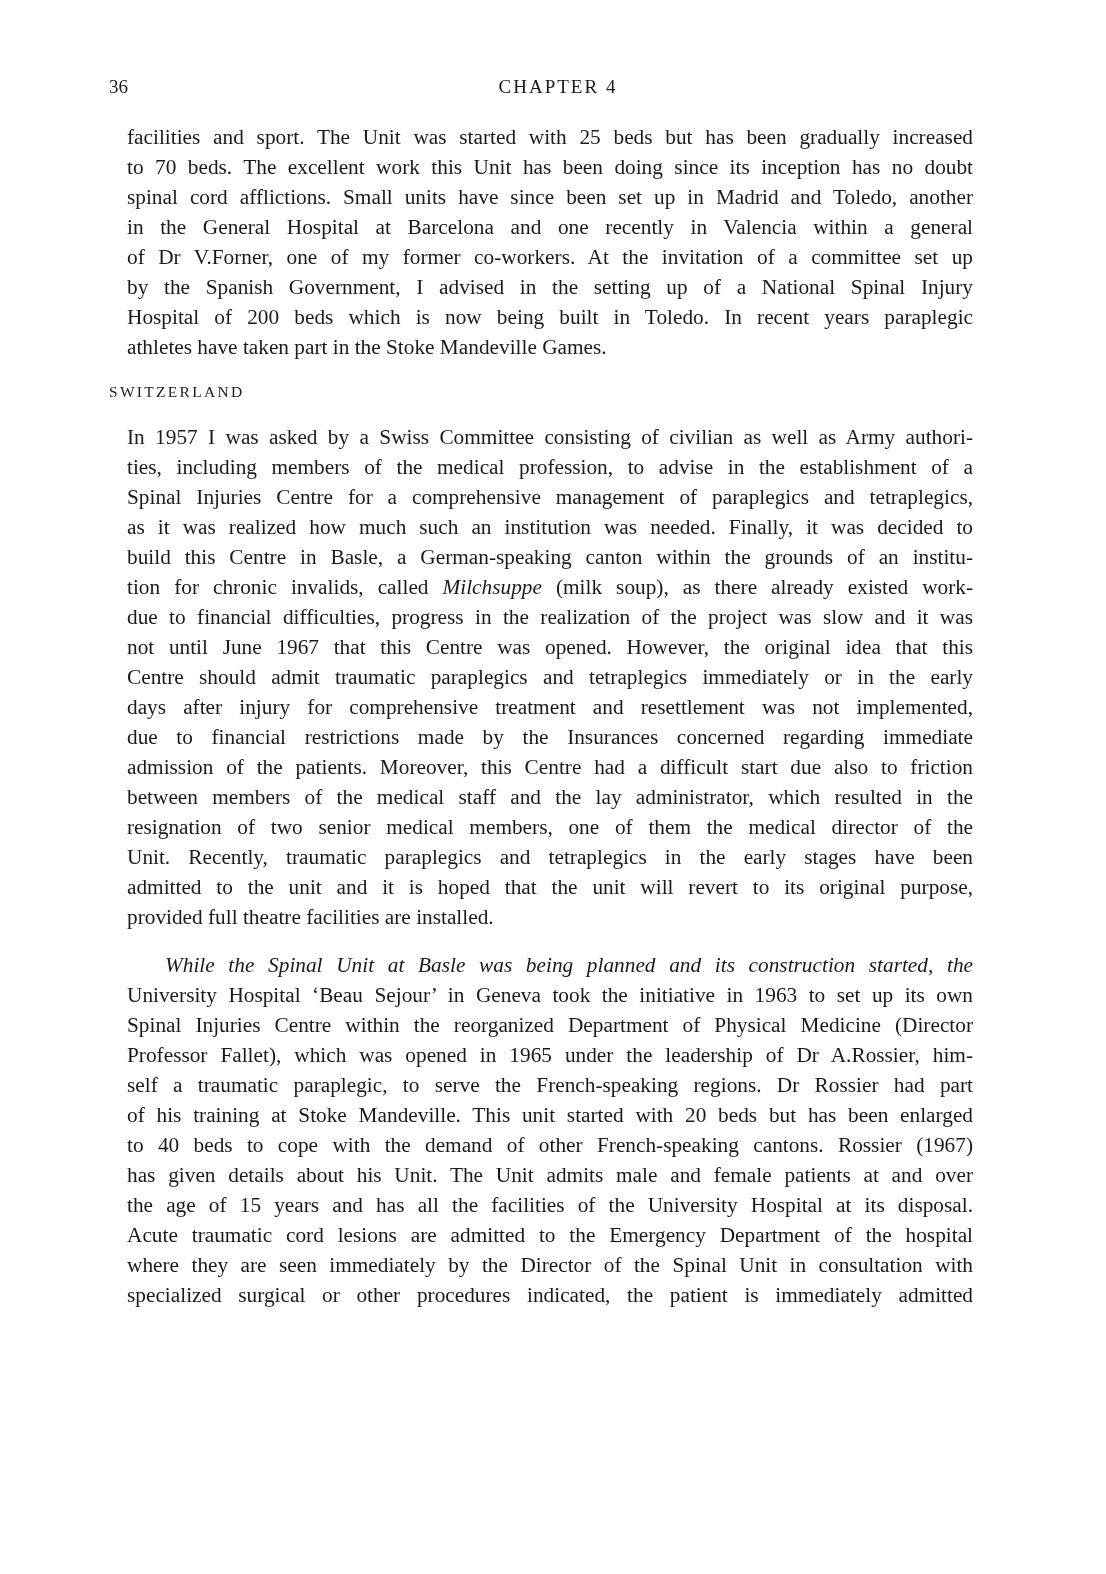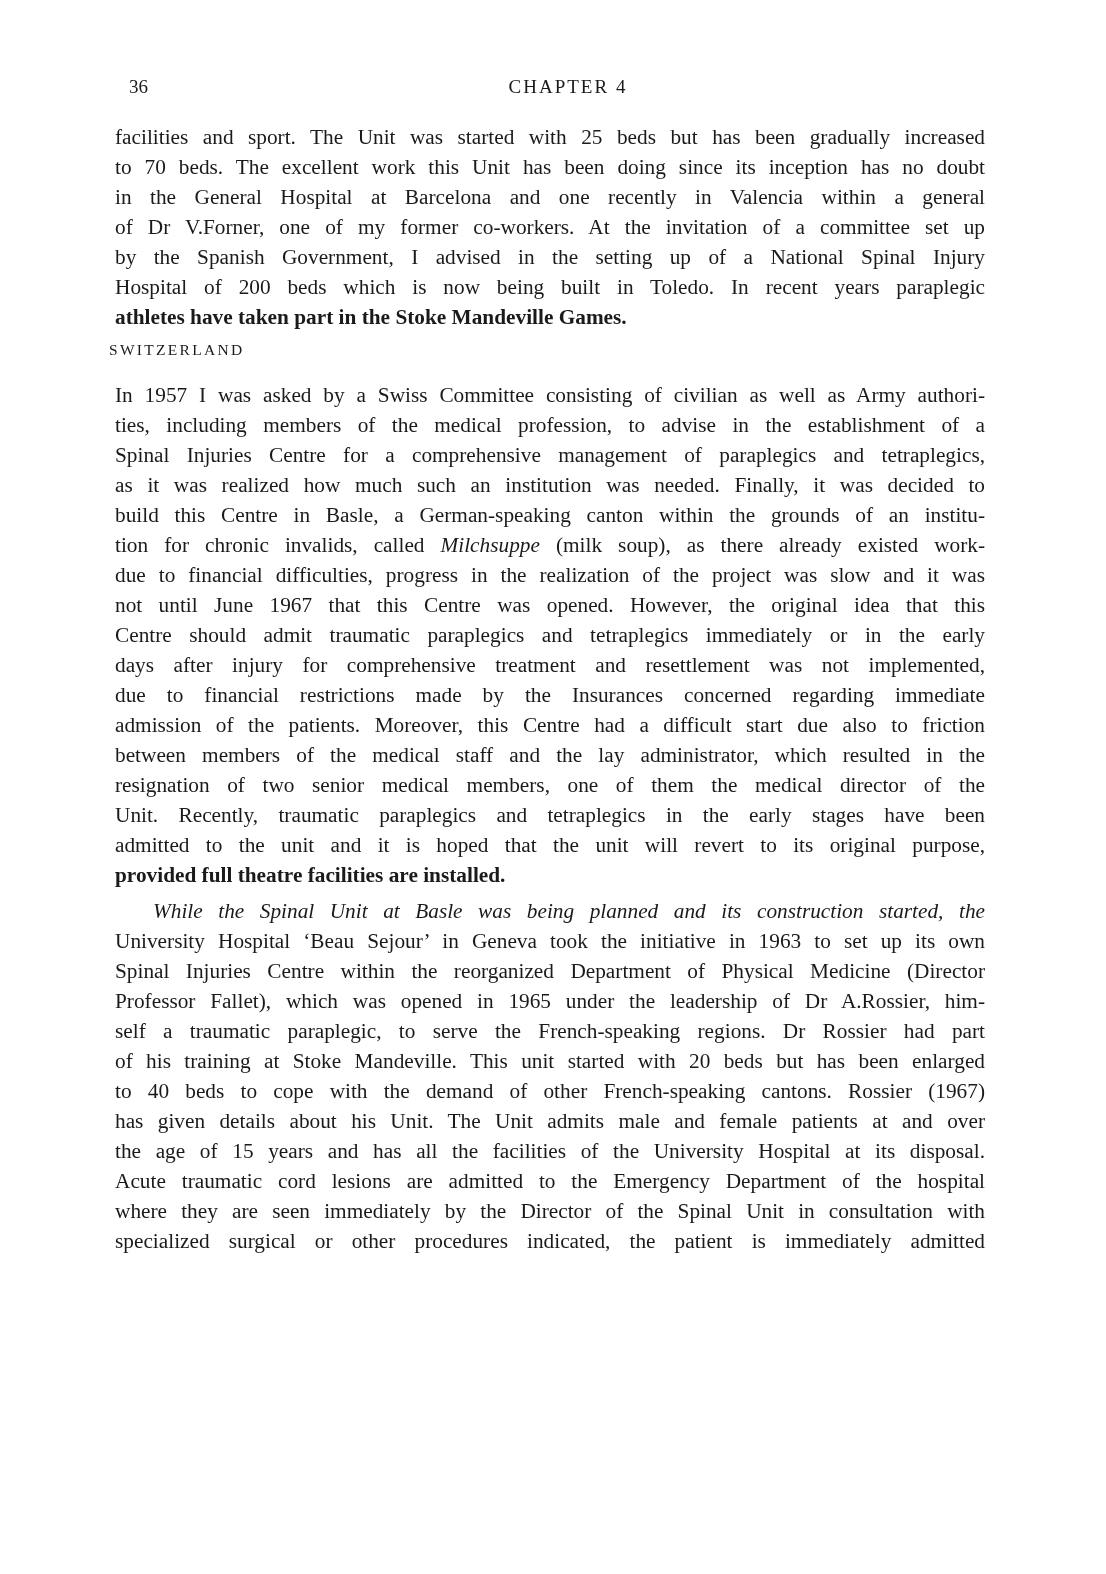--- a/index.html
+++ b/index.html
@@ -18,53 +18,51 @@
     .page {
       position: absolute;
       left: 109px;
       top: 72px;
       width: 882px;
     }
     .running-head {
       position: relative;
       height: 32px;
       font-size: 19px;
-      margin-left: 20px;
     }
     .page-number {
       position: absolute;
       left: 0;
       top: 4px;
       font-size: 19px;
     }
     .chapter-title {
       position: absolute;
       left: 16px;
       right: 0;
       top: 4px;
       text-align: center;
       letter-spacing: 2px;
       font-size: 19px;
     }
     .para {
-      margin: 6px;
+      margin: 18px;
       font-size: 21.3px;
     }
     .line {
       display: block;
       height: 30px;
       line-height: 30px;
       text-align: justify;
       text-align-last: justify;
       white-space: nowrap;
       overflow: visible;
     }
     .line.last {
       text-align-last: left;
-      font-weight: bold;
     }
     .line.indent {
       padding-left: 38px;
       font-style: italic;
     }
     .para-first {
       margin-top: 18px;
     }
     .section-heading {
       margin-bottom: 18px;
@@ -81,20 +79,21 @@
 <div class="page">
   <div class="running-head">
     <span class="page-number">36</span>
     <span class="chapter-title">CHAPTER 4</span>
   </div>
 
   <div id="intro-paras">
       <div class="para para-first">
         <span class="line">facilities and sport. The Unit was started with 25 beds but has been gradually increased</span>
         <span class="line">to 70 beds. The excellent work this Unit has been doing since its inception has no doubt</span>
+        <span class="line">spinal cord afflictions. Small units have since been set up in Madrid and Toledo, another</span>
         <span class="line">in the General Hospital at Barcelona and one recently in Valencia within a general</span>
         <span class="line">of Dr V.Forner, one of my former co-workers. At the invitation of a committee set up</span>
         <span class="line">by the Spanish Government, I advised in the setting up of a National Spinal Injury</span>
         <span class="line">Hospital of 200 beds which is now being built in Toledo. In recent years paraplegic</span>
         <span class="line last">athletes have taken part in the Stoke Mandeville Games.</span>
       </div>
     </div>
 
   <div class="section-heading">SWITZERLAND</div>
 

